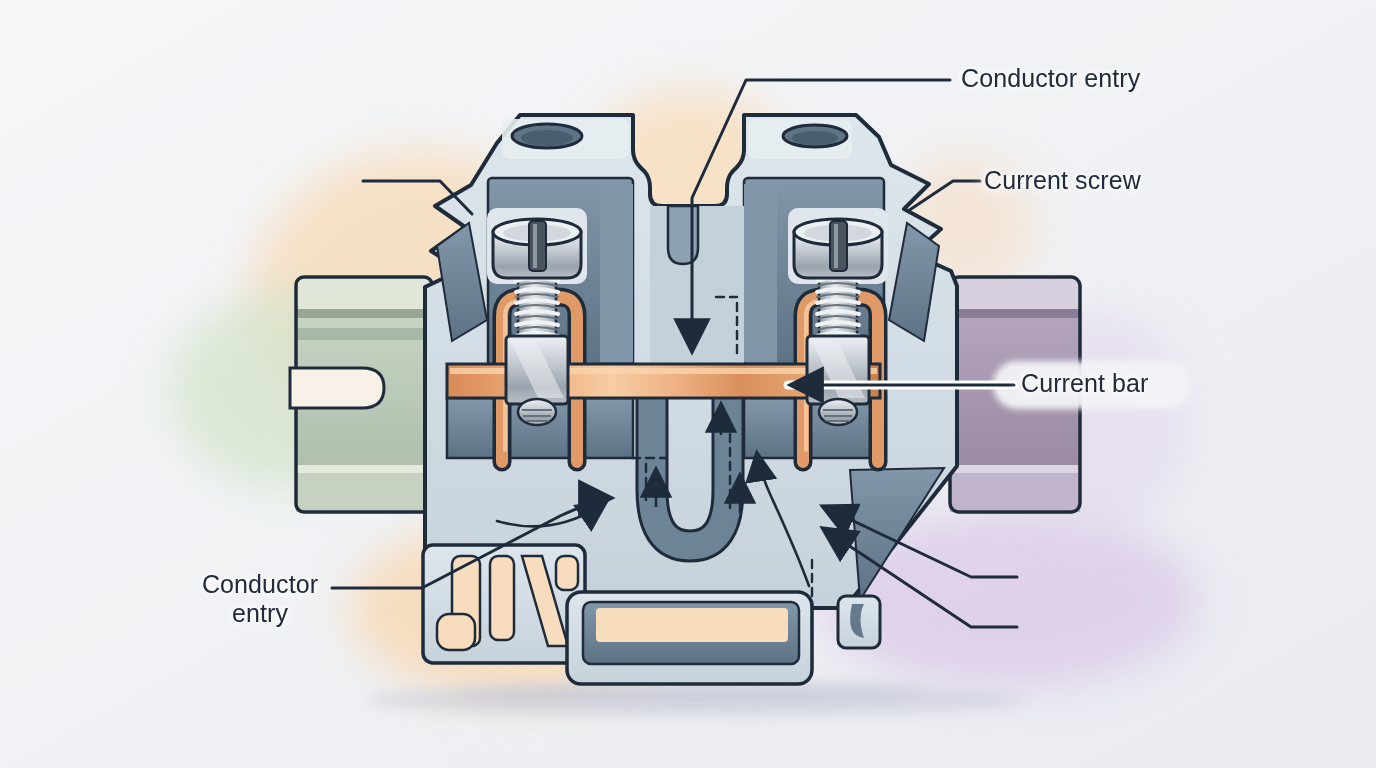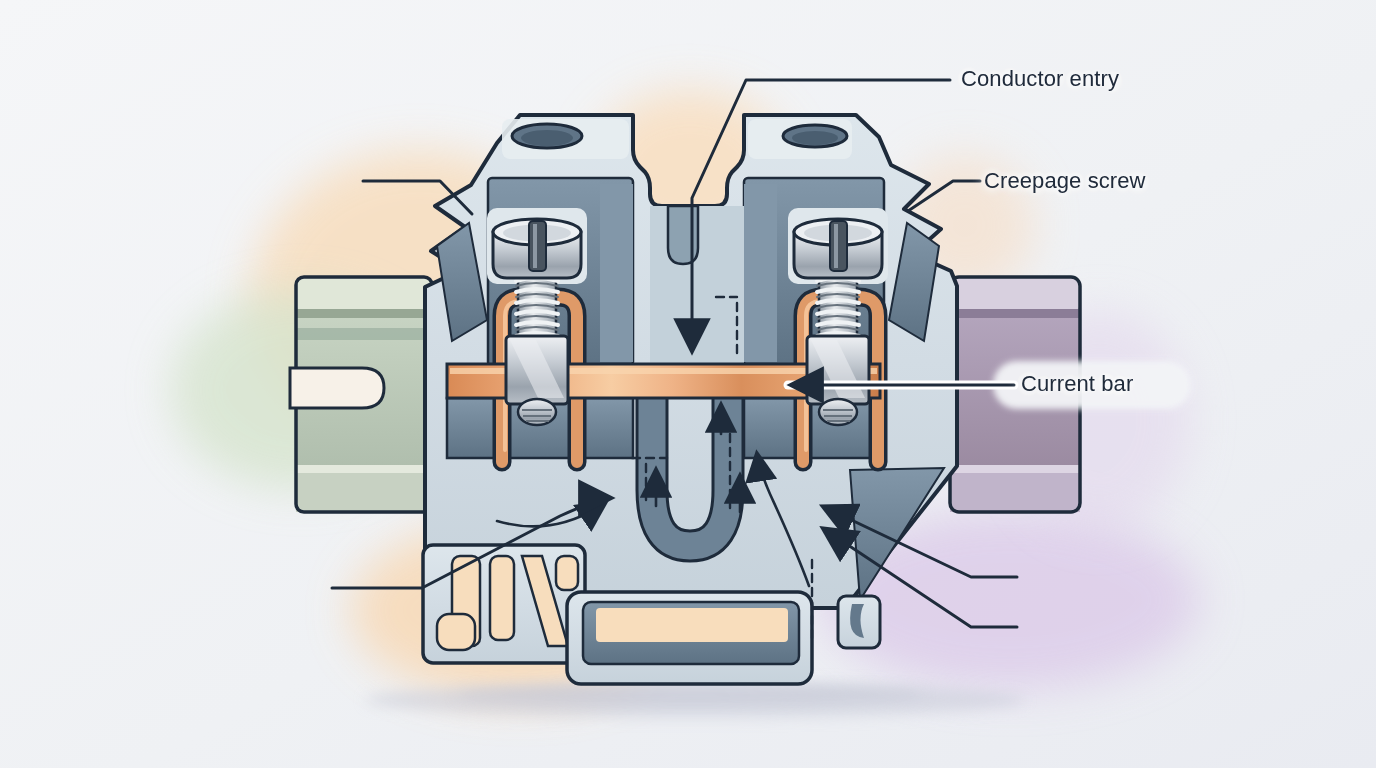--- a/index.html
+++ b/index.html
@@ -4,21 +4,21 @@
 <style>
   :root{
     --background:#f2f3f6; --outline:#1e2b3b; --label_text:#202b3b; --halo:#f3f4f7;
     --cavity:#6f8497; --copper:#e29b6b; --glow_warm:#f8dcba;
   }
   html,body{margin:0;padding:0;background:var(--background);}
   .stage{position:relative;width:1376px;height:768px;overflow:hidden;
          background:var(--background);font-family:"Liberation Sans",sans-serif;}
   .stage svg{position:absolute;left:0;top:0;}
   .diagram-label{
-    position:absolute;color:var(--label_text);font-size:22px;line-height:29px;
+    position:absolute;color:var(--label_text);font-size:25px;line-height:29px;
     letter-spacing:.1px;white-space:pre-line;
     text-shadow:0 0 6px #fff,0 0 10px #fff,0 0 16px #fff,0 1px 14px #fff;
   }
   .center{text-align:center;}
 </style>
 </head>
 <body>
 
 <div class="stage">
 
@@ -247,19 +247,21 @@
     <path d="M1014,385 L792,385" stroke="#1e2b3b" stroke-width="3" marker-end="url(#arrow)"></path>
     <path d="M332,588 L422,588 L560,516 Q600,498 610,498" stroke="#1e2b3b" stroke-width="3" marker-end="url(#arrow)"></path>
     <path d="M1017,577 L971,577 L824,507" stroke="#1e2b3b" stroke-width="3" marker-end="url(#arrow)"></path>
     <path d="M1017,627 L971,627 L824,529" stroke="#1e2b3b" stroke-width="3" marker-end="url(#arrow)"></path>
   </g>
 </svg>
 
 <div class="diagram-label" style="left:961px;top:64px;">Conductor entry</div>
 
 
-<div class="diagram-label" style="left:984px;top:166px;">Creepage screw</div>
+<div class="diagram-label" style="left:984px;top:166px;">Current screw</div>
 
 <div class="diagram-label" style="left:1021px;top:369px;text-align:right;">Current bar</div>
 
+<div class="diagram-label center" style="left:175px;top:570px;width:170px;">Conductor
+entry</div>
 
 
 </div>
 
 </body></html>

